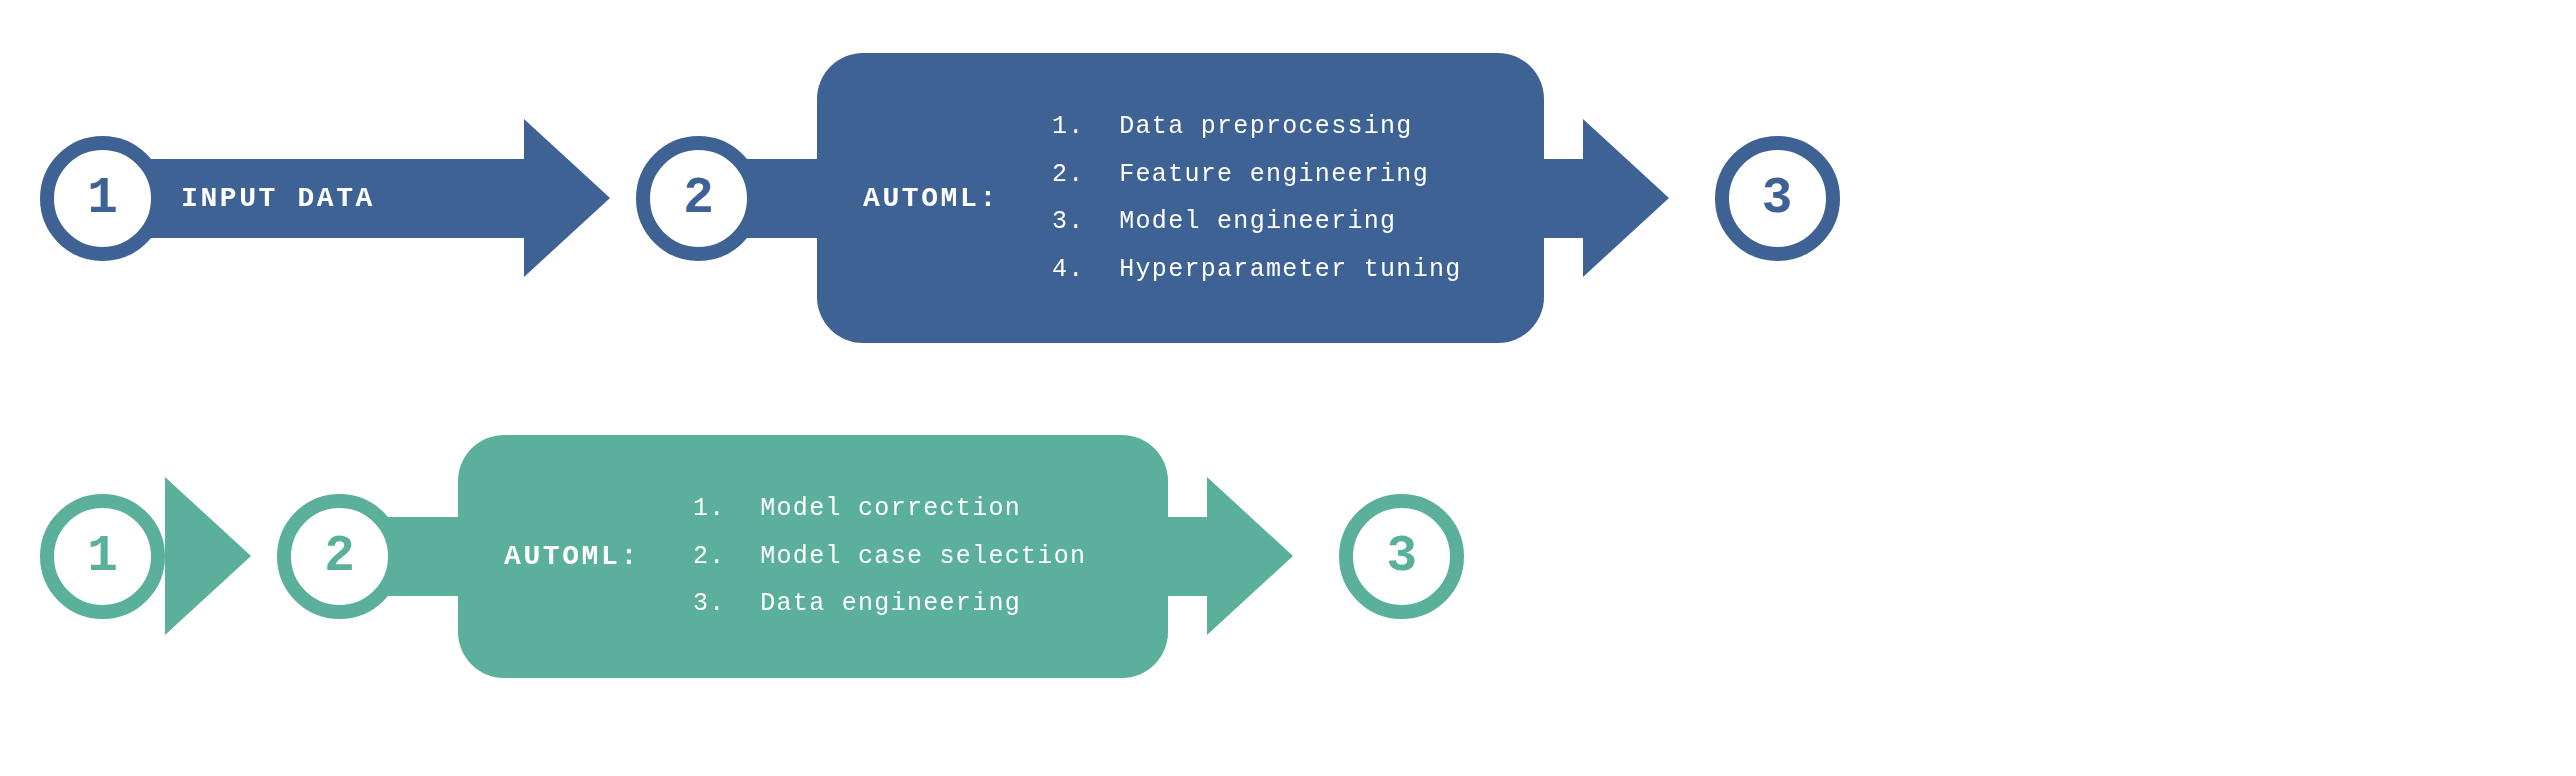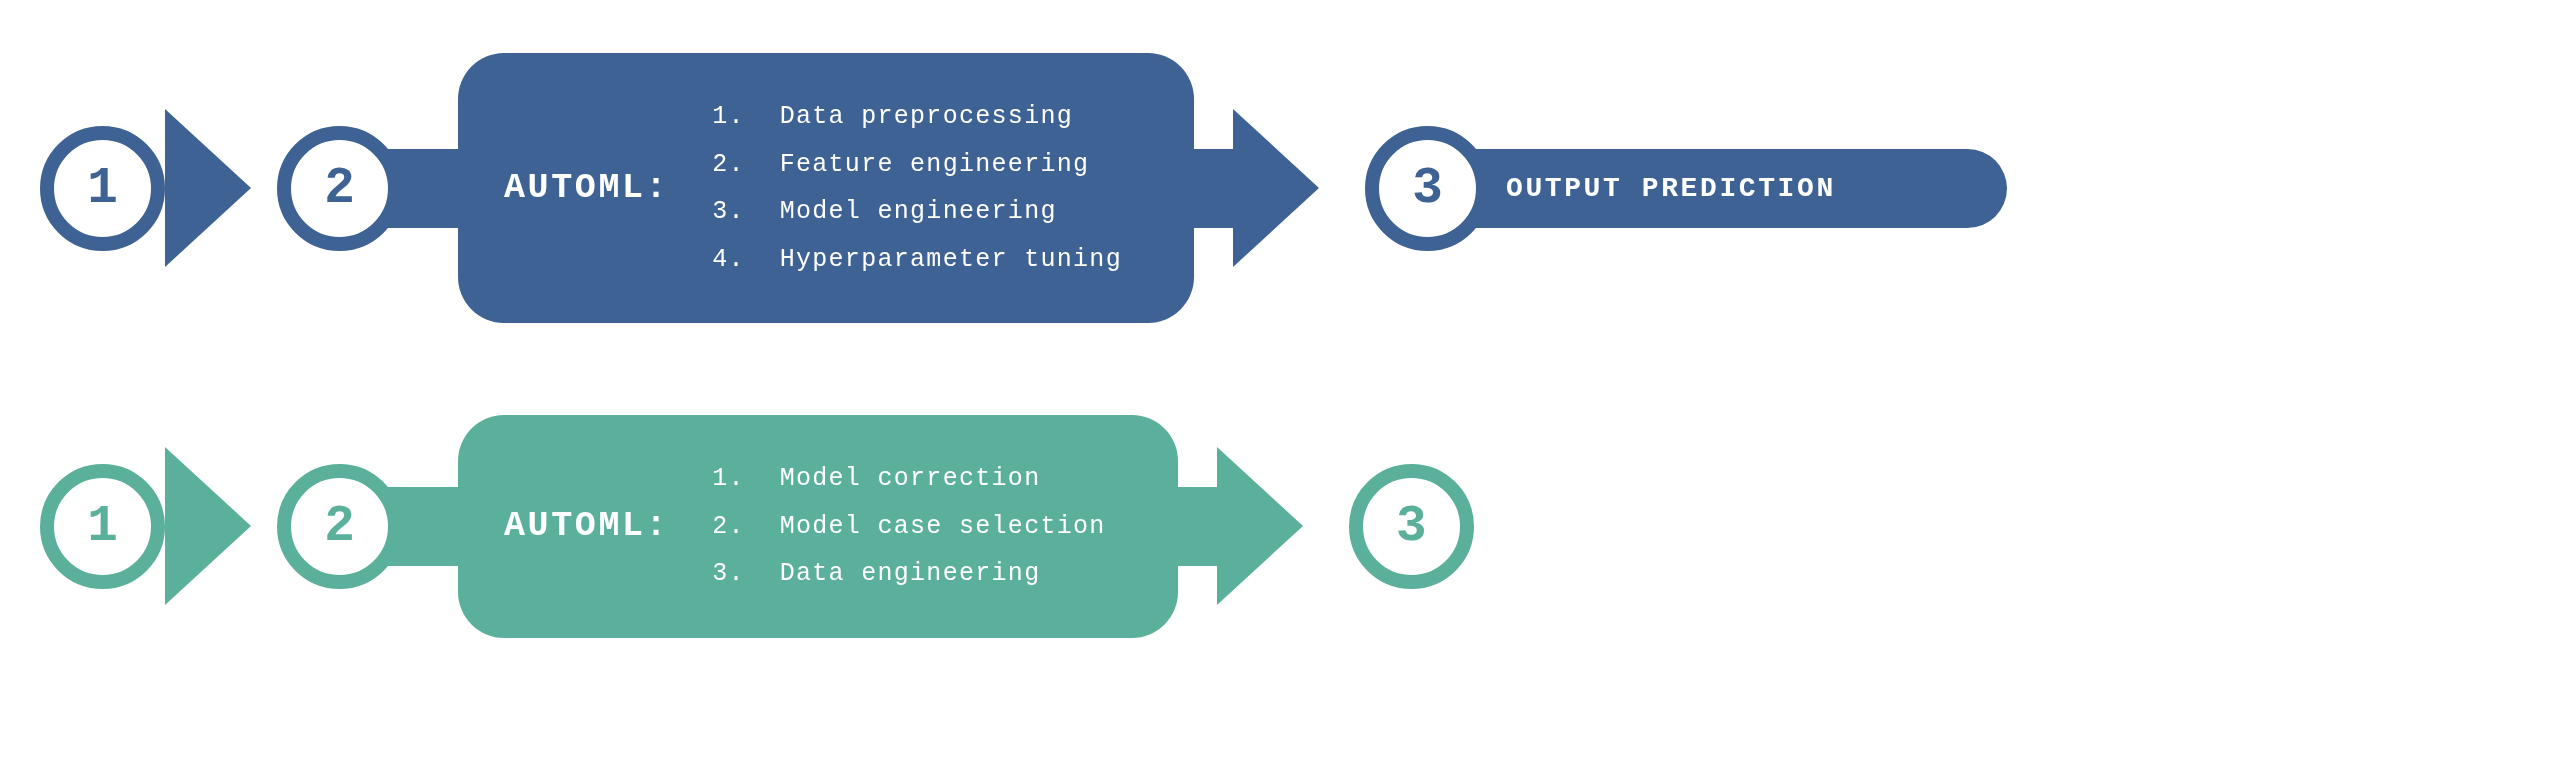--- a/index.html
+++ b/index.html
@@ -96,26 +96,26 @@
     display:flex;
     align-items:center;
     gap:59px;
     color:var(--white);
     margin-left:-26px;
   }
   .blue .bigbox{background:var(--blue);}
   .teal .bigbox{background:var(--teal);}
   .boxtitle{
     font-weight:bold;
-    font-size:35px;
+    font-size:28px;
     letter-spacing:2.6px;
     white-space:nowrap;
   }
   .boxlist{
-    margin:0;
+    margin:10px;
     padding-left:33px;
     font-size:25px;
     letter-spacing:1.3px;
     line-height:1.9;
   }
   .boxlist li{padding-left:18.4px;}
 
   
   .stem{
     height:79px;
@@ -130,20 +130,23 @@
 
   .gap{width:20px;flex-shrink:0;}
 </style>
 </head>
 <body>
 
 <div class="row blue">
   <div class="num">
       <span>1</span>
     </div>
+  <div class="bar w-short">
+      <span>INPUT DATA</span>
+    </div>
   <div class="arrowhead"></div>
 
   <div class="num">
       <span>2</span>
     </div>
   <div class="box-wrap">
     <div class="lead"></div>
     <div class="bigbox">
       <div class="boxtitle">AUTOML:</div>
       <ol class="boxlist">
@@ -153,23 +156,20 @@
         <li>Hyperparameter tuning</li>
       </ol>
     </div>
   </div>
   <div class="stem"></div>
   <div class="arrowhead"></div>
   <div class="gap"></div>
 
   <div class="num">
       <span>3</span>
-    </div>
-  <div class="bar w-long">
-      <span>OUTPUT PREDICTION</span>
     </div>
 </div>
 
 <div class="row teal">
   <div class="num">
       <span>1</span>
     </div>
   <div class="arrowhead"></div>
 
   <div class="num">

